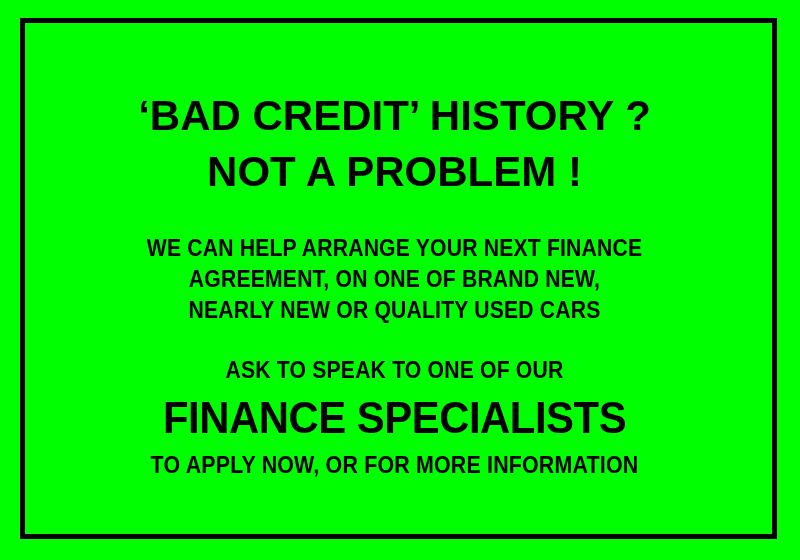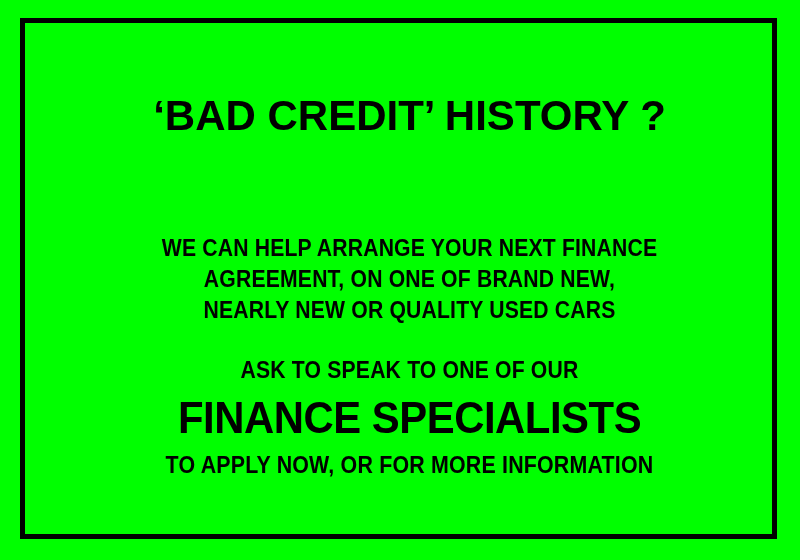--- a/index.html
+++ b/index.html
@@ -28,21 +28,21 @@
     left: 20px;
     top: 18px;
     width: 757px;
     height: 521px;
     border: 5px solid #000000;
     box-sizing: border-box;
   }
 
   #content {
     position: absolute;
-    left: 36px;
+    left: 21px;
     top: 23px;
     width: 747px;
     height: 511px;
     box-sizing: border-box;
     text-align: center;
     color: #000000;
   }
 
   .line {
     display: block;
@@ -130,20 +130,21 @@
 <body>
 
 <div id="poster">
 
   <div id="frame"></div>
 
   <div id="content">
 
     <span class="line headline" id="headline-1">‘BAD CREDIT’ HISTORY ?</span>
 
+    <span class="line headline" id="headline-2">NOT A PROBLEM !</span>
 
     <span class="line body-text" id="body-1">WE CAN HELP ARRANGE YOUR NEXT FINANCE</span>
 
     <span class="line body-text" id="body-2">AGREEMENT, ON ONE OF BRAND NEW,</span>
 
     <span class="line body-text" id="body-3">NEARLY NEW OR QUALITY USED CARS</span>
 
     <span class="line" id="cta-intro">ASK TO SPEAK TO ONE OF OUR</span>
 
     <span class="line" id="cta-main">FINANCE SPECIALISTS</span>

